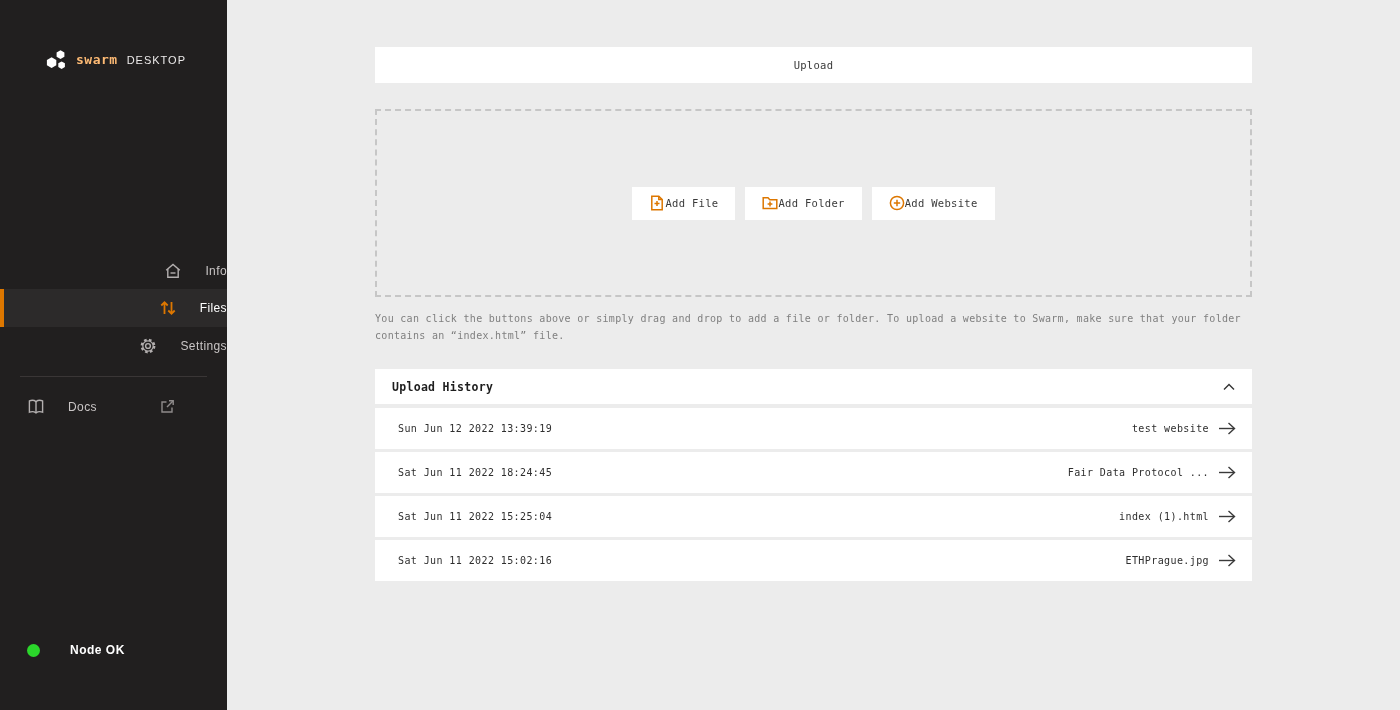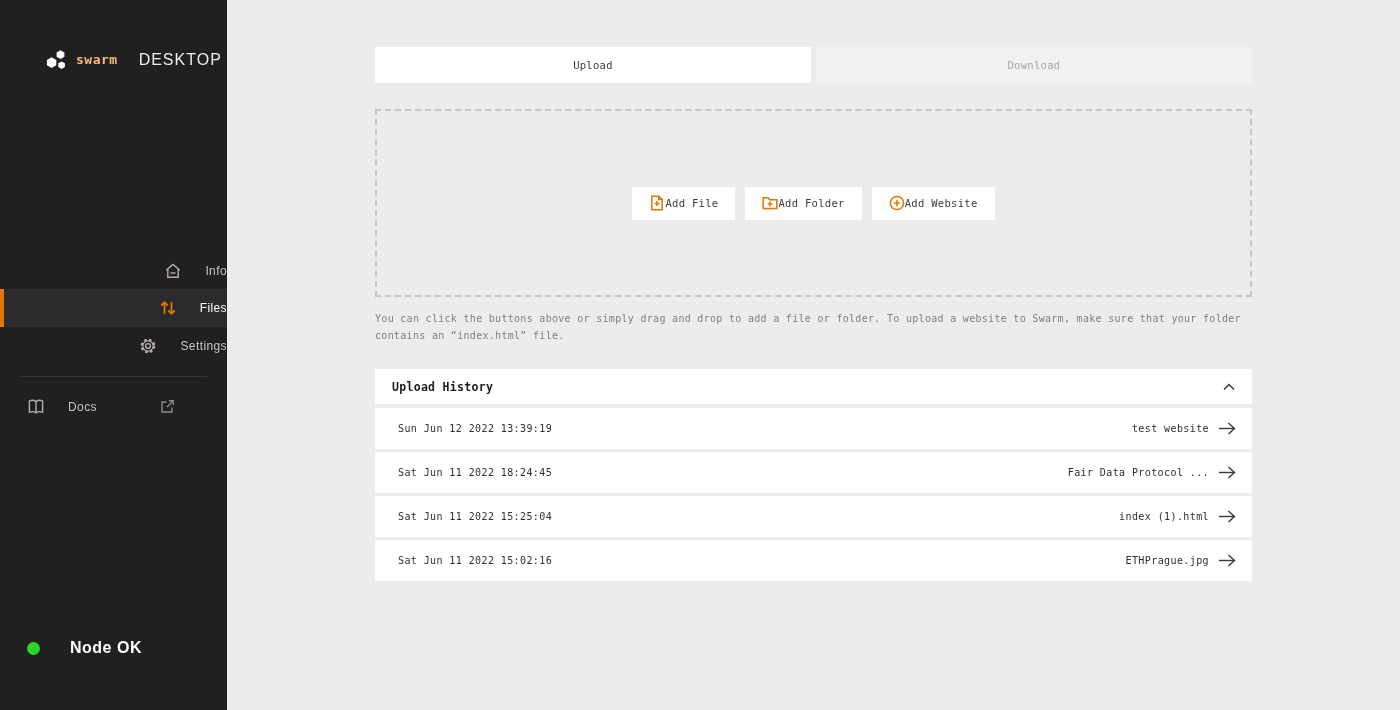--- a/index.html
+++ b/index.html
@@ -15,22 +15,22 @@
     position:absolute; left:0; top:0; width:227px; height:710px;
     background:#211f1f;
   }
   .logo {
     position:absolute; left:46px; top:49px;
     display:flex; align-items:center; gap:7px;
   }
   .logo-mark { width:23px; height:21px; }
   .logo-brand { color:#fdba74; font-size:13px; font-weight:bold; letter-spacing:0.5px; }
   .logo-suffix {
-    color:#eceaea; font-size:16px; letter-spacing:1px;
-    font-family:"Liberation Sans",sans-serif; margin-left:14px;
+    color:#eceaea; font-size:11px; letter-spacing:1px;
+    font-family:"Liberation Sans",sans-serif; margin-left:2px;
   }
   .nav { position:absolute; top:252px; left:0; width:227px; }
   .nav-item {
     height:37px; display:flex; align-items:center;
     padding-left:27px; cursor:pointer;
     color:#c9c5c5; font-family:"Liberation Sans",sans-serif;
     font-size:12px; letter-spacing:0.4px;justify-content:flex-end;
   }
   .nav-item .nicon { width:18px; height:18px; margin-right:23px; color:#b3afaf; flex:0 0 auto; }
   .nav-item.active {
@@ -40,21 +40,21 @@
   }
   .nav-item.active .nicon { color:#dd7700; }
   .nav-divider { border-top:1px solid #3a3636; margin:12px 20px 11px 20px; }
   .nav-item .ext { margin-left:auto; margin-right:51px; width:17px; height:17px; color:#8f8b8b; }
   .node-status {
     position:absolute; left:27px; bottom:53px;
     display:flex; align-items:center;
   }
   .node-dot { width:13px; height:13px; border-radius:50%; }
   .node-label {
-    margin-left:30px; color:#fff; font-size:16px;
+    margin-left:30px; color:#fff; font-size:12px;
     font-family:"Liberation Sans",sans-serif; letter-spacing:0.5px; font-weight:bold;
   }
 
   
   .tabs {
     position:absolute; left:375px; top:47px; width:877px; height:36px;
     display:flex; gap:5px;text-align:center;
   }
   .tab {
     flex:1; display:flex; align-items:center; justify-content:center;
@@ -166,23 +166,20 @@
   <div class="node-status">
     <span class="node-dot" style="background:#2bd62b;"></span>
     <span class="node-label">Node OK</span>
   </div>
 </div>
 
 <div class="tabs">
   <div class="tab active">
     <span>Upload</span>
   </div>
-  <div class="tab inactive">
-    <span>Download</span>
-  </div>
 </div>
 
 <div class="dropzone">
   <div class="dz-buttons">
 
     <button class="add-btn">
       <svg class="bicon" viewBox="0 0 16 16" fill="none" stroke="currentColor" stroke-width="1.5">
         <path d="M2.8 1.2 H9.8 L13.2 4.6 V14.8 H2.8 Z"></path>
         <path d="M9.8 1.2 V4.6 H13.2"></path>
         <path d="M8 6 V11 M5.5 8.5 H10.5"></path>

